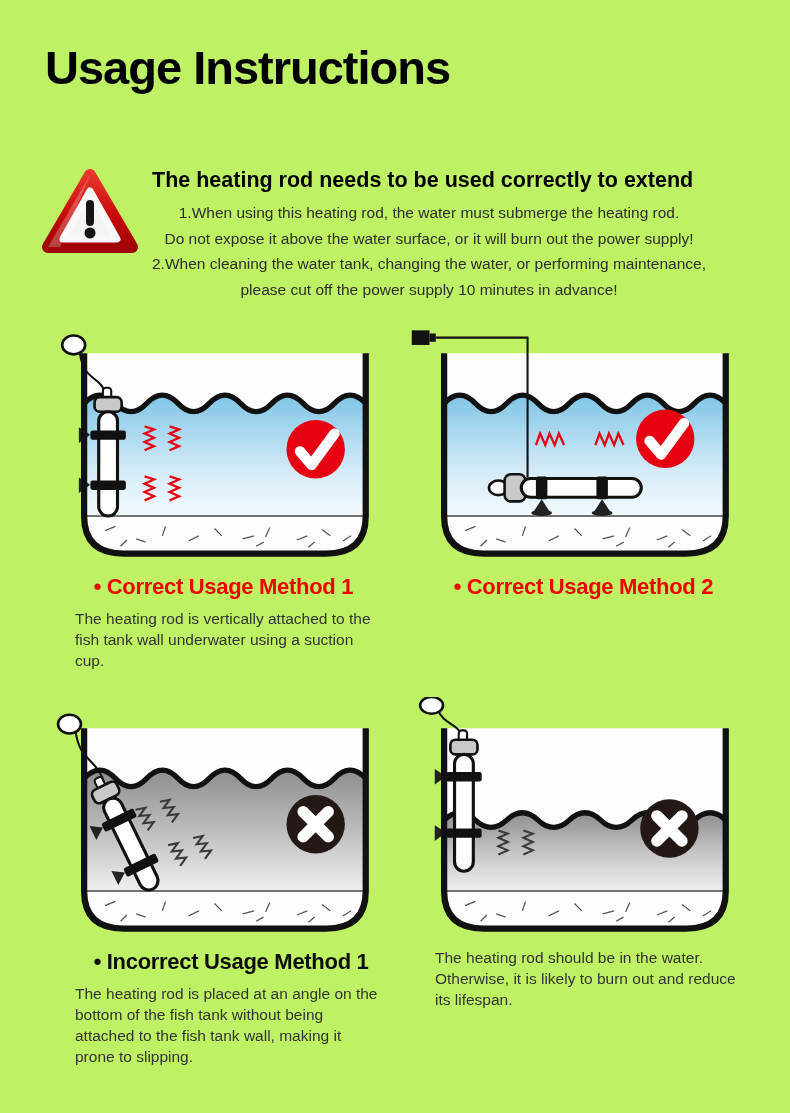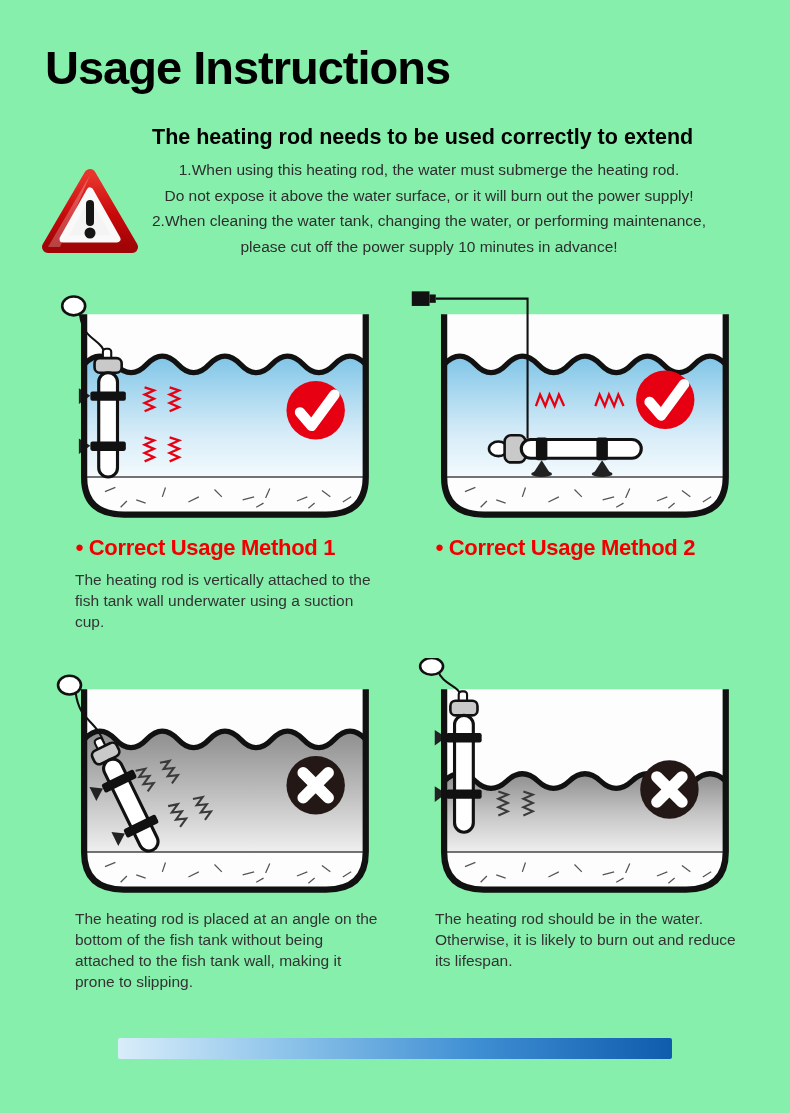--- a/index.html
+++ b/index.html
@@ -1,37 +1,37 @@
 <!DOCTYPE html>
 <html><head>
 <meta charset="utf-8">
 <style>
   * { margin:0; padding:0; box-sizing:border-box; }
   html,body { background:#eef0f3; }
   .page {
     position:relative; width:790px; height:1113px; margin:0 auto;
-    background:#86efac; overflow:hidden;
+    background:#bef264; overflow:hidden;
     font-family:"Liberation Sans","DejaVu Sans",sans-serif; color:#111;
   }
   .title {
     margin:40px 0 0 45px; font-size:47px; font-weight:700; letter-spacing:-1px; color:#000;
   }
   .warning { display:flex; margin:30px 20px 0 40px; }
   .warning-icon { flex:0 0 100px; padding-top:42px; }
-  .warning-text { margin-left:12px; }
+  .warning-text { margin-left:12px;margin-top:43px; }
   .warning-heading { font-size:21.5px; font-weight:700; line-height:25px; color:#000; }
   .warning-body { margin-top:7px;text-align:center; }
   .warning-body div { font-size:15.5px; line-height:25.5px; color:#2e2e2e; }
   .figures {
     display:grid; grid-template-columns:360px 360px;
     margin:20px 0 0 42px; row-gap:26px;
   }
   .figure { width:360px; }
   .figure svg.tank { display:block; width:345px; height:242px; }
-  .cap { margin:10px 0 0 33px; font-size:22px; font-weight:700; letter-spacing:-0.3px; }
+  .cap { margin:10px 0 0 51px; font-size:22px; font-weight:700; letter-spacing:-0.3px; }
   .cap .dot { font-size:15px; vertical-align:3px; margin-right:5px; }
   .cap.correct { color:#f20000; }
   .cap.incorrect { color:#0d0d0d; }
   .desc { margin:8px 0 0 33px; width:308px; font-size:15.5px; line-height:21px; color:#333; }
   .footer-bar {
     width:554px; height:21px; margin:46px auto 0;
     background:linear-gradient(90deg,#d9edfa 0%,#8ec4ea 30%,#3e8ed3 65%,#0f5cad 100%);
     border-radius:2px;
   }
 </style>
@@ -200,20 +200,21 @@
           <path d="m126 100 l9 3 l-9 4 l9 4 l-9 4 l9 4 l-9 4"></path>
           <path d="m112 140 l9 3 l-9 4 l9 4 l-9 4 l9 4 l-9 4"></path>
           <path d="m136 146 l9 3 l-9 4 l9 4 l-9 4 l9 4 l-9 4"></path>
         </g>
         <g>
           <circle cx="262" cy="122" r="28" fill="#231815"></circle>
           <path d="M250 110 L274 134 M274 110 L250 134" stroke="#fff" stroke-width="11" stroke-linecap="round"></path>
         </g>
         <path d="M40 30 L40 186 Q40 222 78 222 L272 222 Q310 222 310 186 L310 30" fill="none" stroke="#111" stroke-width="6"></path>
       </svg>
+      <div class="cap incorrect"><span class="dot">●</span><span>Incorrect Usage Method 1</span></div>
       <p class="desc">The heating rod is placed at an angle on the bottom of the fish tank without being attached to the fish tank wall, making it prone to slipping.</p>
     </div>
 
     <div class="figure">
       <svg class="tank" viewBox="0 0 330 232">
         <defs>
           <linearGradient id="g4" x1="0" y1="0" x2="0" y2="1">
             <stop offset="0" stop-color="#8e8e8e"></stop>
               <stop offset="0.5" stop-color="#c4c4c4"></stop>
               <stop offset="1" stop-color="#efefef"></stop>

